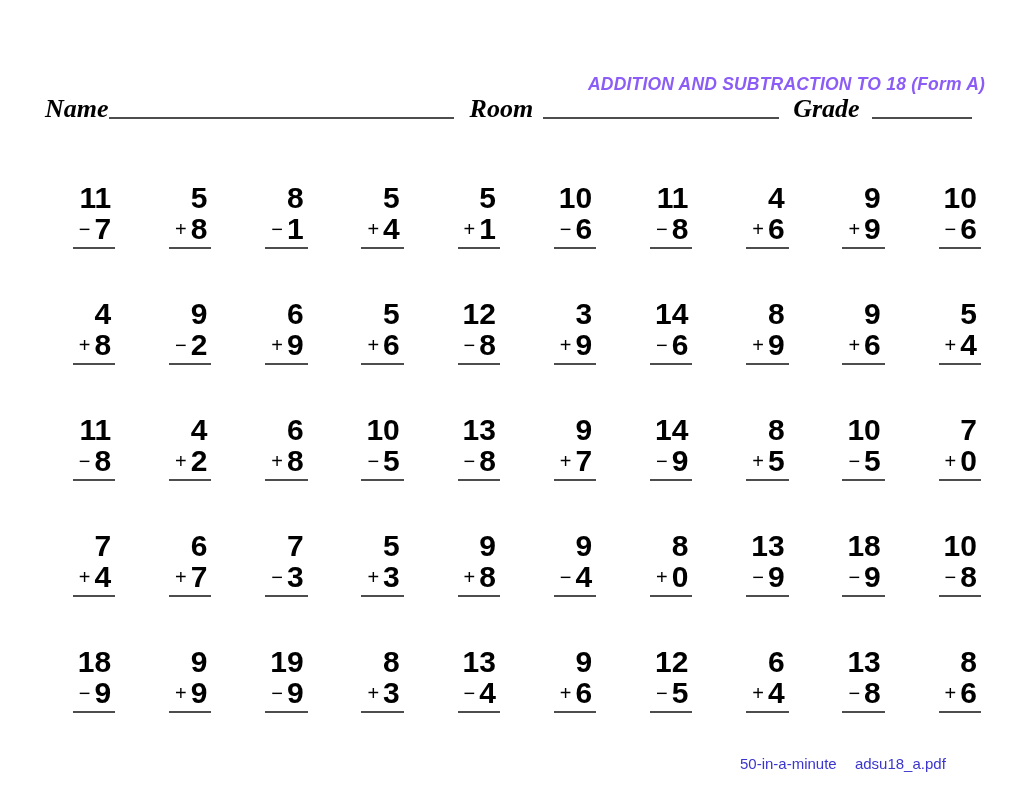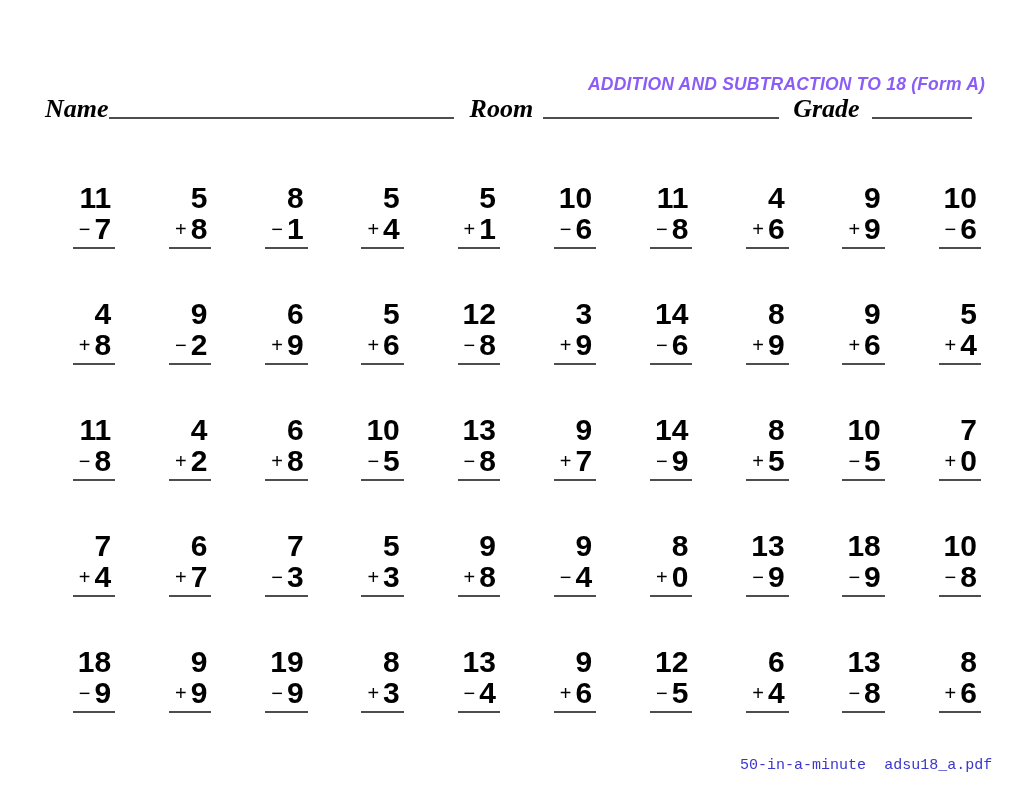--- a/index.html
+++ b/index.html
@@ -70,21 +70,21 @@
     vertical-align:3px;
     padding-right:4px;
   }
   .footer{
     position:absolute;
     left:740px;top:755px;
     font-size:15px;
     color:var(--link-blue,#3b35cf);
     white-space:nowrap;
   }
-  .footer span{margin-right:14px;font-family:Liberation Mono, monospace;}
+  .footer span{margin-right:14px;}
   .footer span:last-child{margin-right:0;}
 </style>
 </head>
 <body>
 
 <div class="page">
 
   <div class="title">ADDITION AND SUBTRACTION TO 18 (Form A)</div>
 
   <div class="fill-line">

